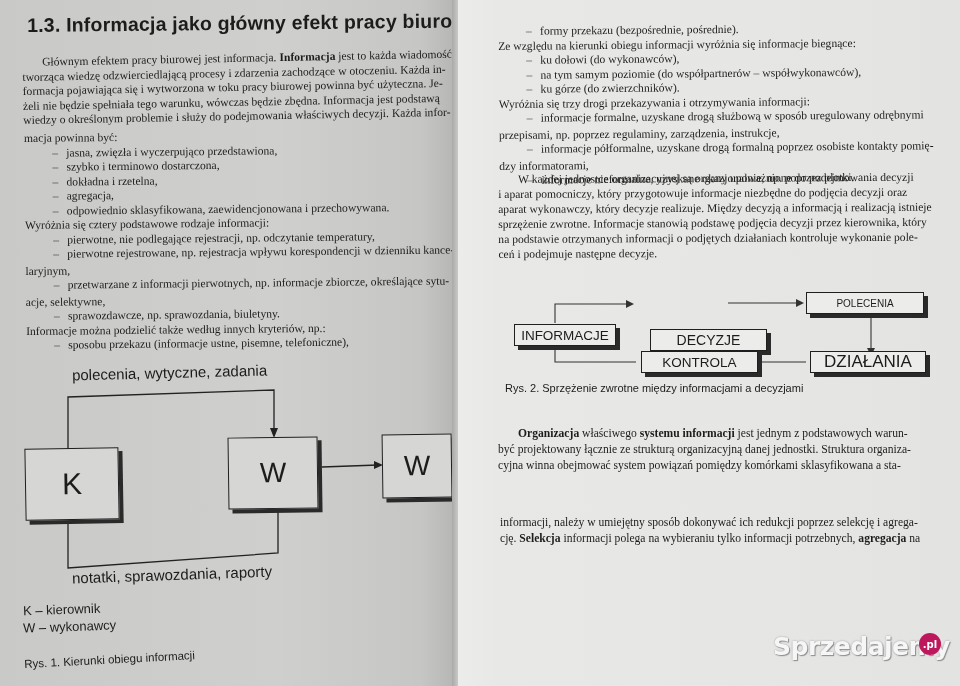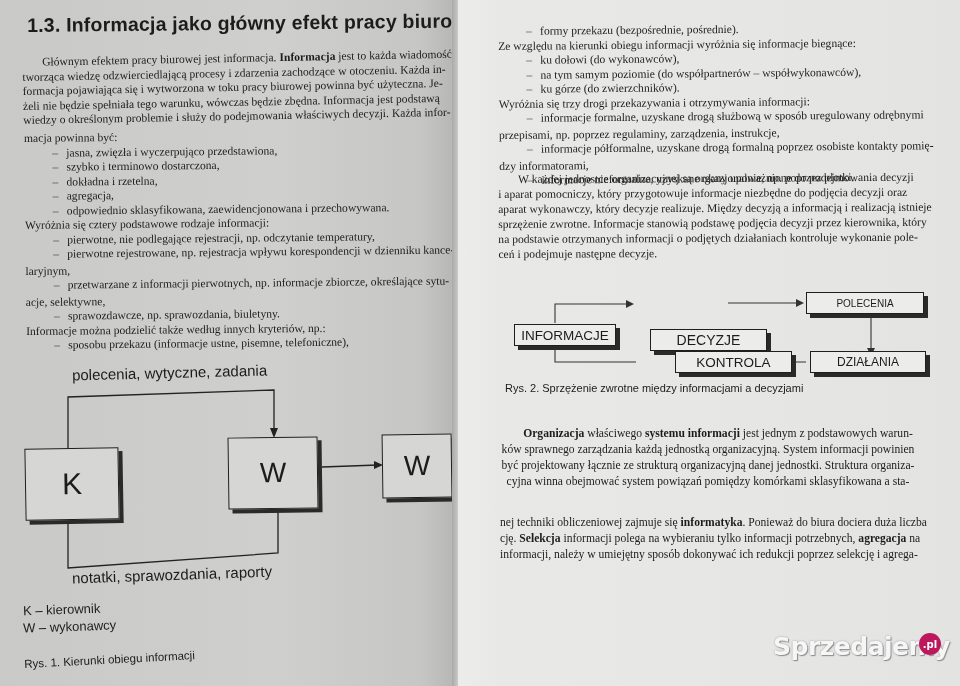--- a/index.html
+++ b/index.html
@@ -12,21 +12,21 @@
   .txt{position:absolute;font-size:11.6px;line-height:14.5px;white-space:nowrap;}
   .txt .ln{display:block;}
   .ind1{padding-left:20px;}
   .ind2{padding-left:28px;}
   .dash{display:inline-block;width:14px;}
   b{font-weight:bold;}
   .lt{left:22px;top:56px;width:420px;transform:rotate(-1.1deg);transform-origin:0 0;}
   .lt2{left:24px;top:132px;width:420px;transform:rotate(-0.6deg);transform-origin:0 0;}
   .rt{left:40px;top:25px;width:440px;transform:rotate(-0.5deg);transform-origin:0 0;}
   .rt2{left:40px;top:172px;width:440px;transform:rotate(-0.3deg);transform-origin:0 0;}
-  .rt3{left:30px;top:426px;width:440px;line-height:16px;text-align:center;}
+  .rt3{left:40px;top:426px;width:440px;line-height:16px;}
   .rt4{left:42px;top:515px;width:440px;line-height:16px;}
   .box{position:absolute;background:#ececea;border:1.5px solid #1f1f1f;box-shadow:4px 4px 0 #2a2a2a;font-family:"Liberation Sans",sans-serif;display:flex;align-items:center;justify-content:center;}
   .box-l{background:#d6d6d4;}
   .lbl{position:absolute;font-family:"Liberation Sans",sans-serif;white-space:nowrap;}
   svg{position:absolute;overflow:visible;}
   .watermark{position:absolute;left:773px;top:632px;font-family:"DejaVu Sans",sans-serif;font-weight:bold;font-size:25px;color:#f6f6f6;text-shadow:0 0 2px #9a9a9a,1px 1px 1px #8a8a8a;letter-spacing:-0.5px;}
   .wm-pl{position:absolute;left:919px;top:633px;width:22px;height:22px;border-radius:50%;background:#be185d;color:#fff;font-family:"DejaVu Sans",sans-serif;font-size:10px;font-weight:bold;display:flex;align-items:center;justify-content:center;}
 </style>
 </head>
 <body>
@@ -135,37 +135,35 @@
     </svg>
     <div class="box" style="left:56px;top:324px;width:100px;height:20px;font-size:13.5px;">
         <span>INFORMACJE</span>
       </div>
     <div class="box" style="left:192px;top:293px;width:115px;height:20px;font-size:14px;margin-top:36px;">
         <span>DECYZJE</span>
       </div>
     <div class="box" style="left:348px;top:292px;width:116px;height:20px;font-size:10px;">
         <span>POLECENIA</span>
       </div>
-    <div class="box" style="left:352px;top:351px;width:114px;height:20px;font-size:12px;">
+    <div class="box" style="left:352px;top:351px;width:114px;height:20px;font-size:17px;">
         <span>DZIAŁANIA</span>
       </div>
-    <div class="box" style="left:183px;top:351px;width:115px;height:20px;font-size:13.5px;margin-left:34px;">
+    <div class="box" style="left:183px;top:351px;width:115px;height:20px;font-size:13.5px;">
         <span>KONTROLA</span>
       </div>
     <div class="lbl" style="left:47px;top:382px;font-size:11px;">Rys. 2. Sprzężenie zwrotne między informacjami a decyzjami</div>
   </div>
 
   <div class="txt rt3">
     <span class="ln ind1"><b>Organizacja</b><span> właściwego </span><b>systemu informacji</b><span> jest jednym z podstawowych warun-</span></span>
-    <span class="ln">ków sprawnego zarządzania każdą jednostką organizacyjną. System informacji powinien</span>
     <span class="ln">być projektowany łącznie ze strukturą organizacyjną danej jednostki. Struktura organiza-</span>
     <span class="ln">cyjna winna obejmować system powiązań pomiędzy komórkami sklasyfikowana a sta-</span>
   </div>
 
   <div class="txt rt4">
-    <span class="ln"><span>nej techniki obliczeniowej zajmuje się </span><b>informatyka</b><span>. Ponieważ do biura dociera duża liczba</span></span>
+    <span class="ln">informacji, należy w umiejętny sposób dokonywać ich redukcji poprzez selekcję i agrega-</span>
     <span class="ln"><span>cję. </span><b>Selekcja</b><span> informacji polega na wybieraniu tylko informacji potrzebnych, </span><b>agregacja</b><span> na</span></span>
-    <span class="ln">informacji, należy w umiejętny sposób dokonywać ich redukcji poprzez selekcję i agrega-</span>
   </div>
 </div>
 
 <div class="watermark">Sprzedajemy</div>
 <div class="wm-pl">.pl</div>
 
 </body></html>

